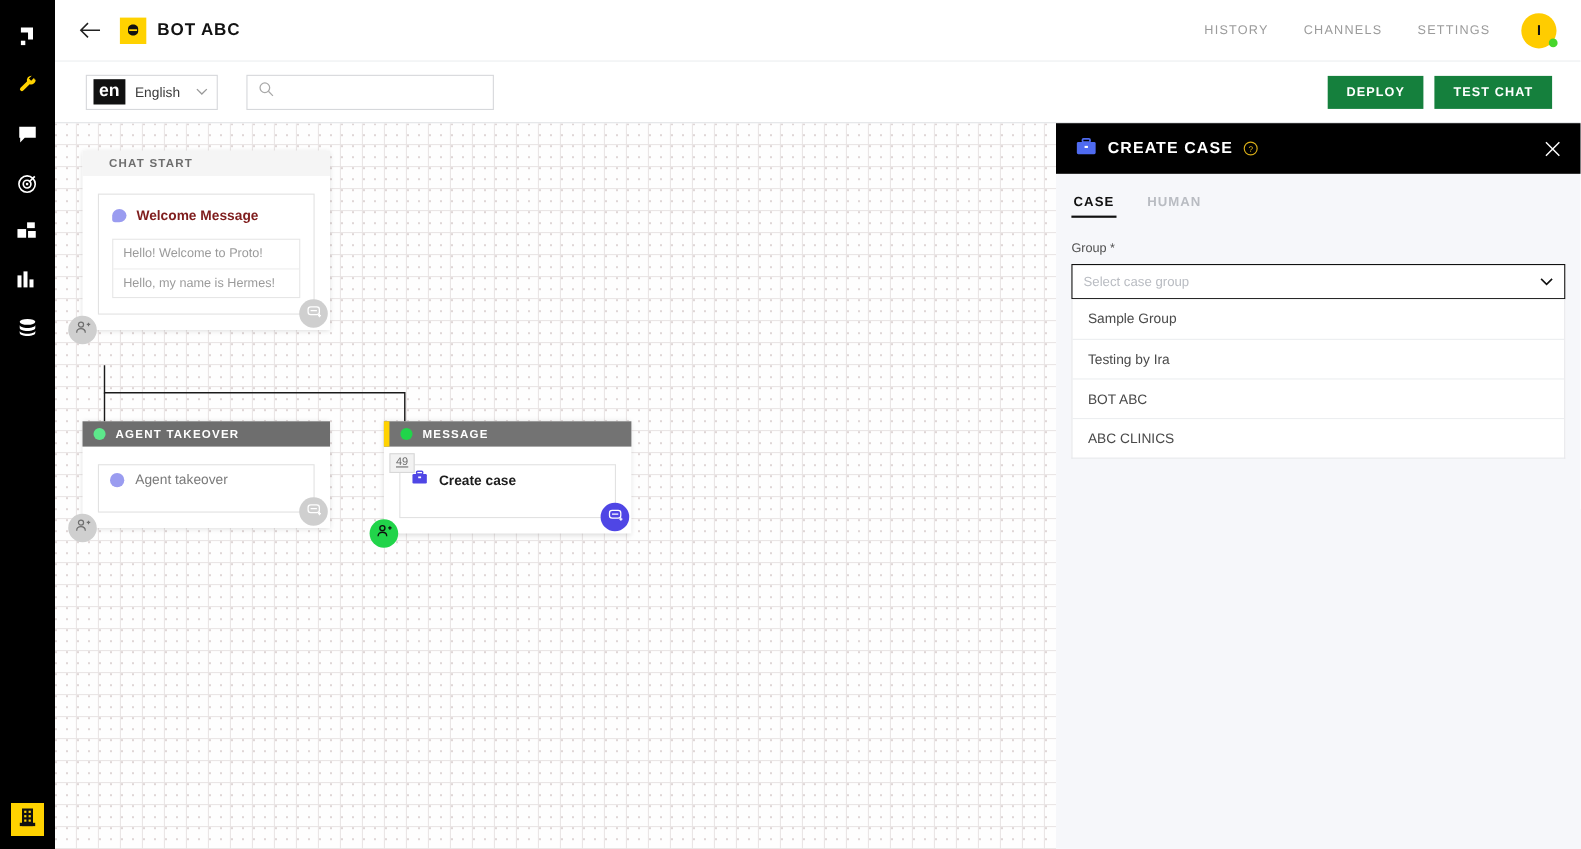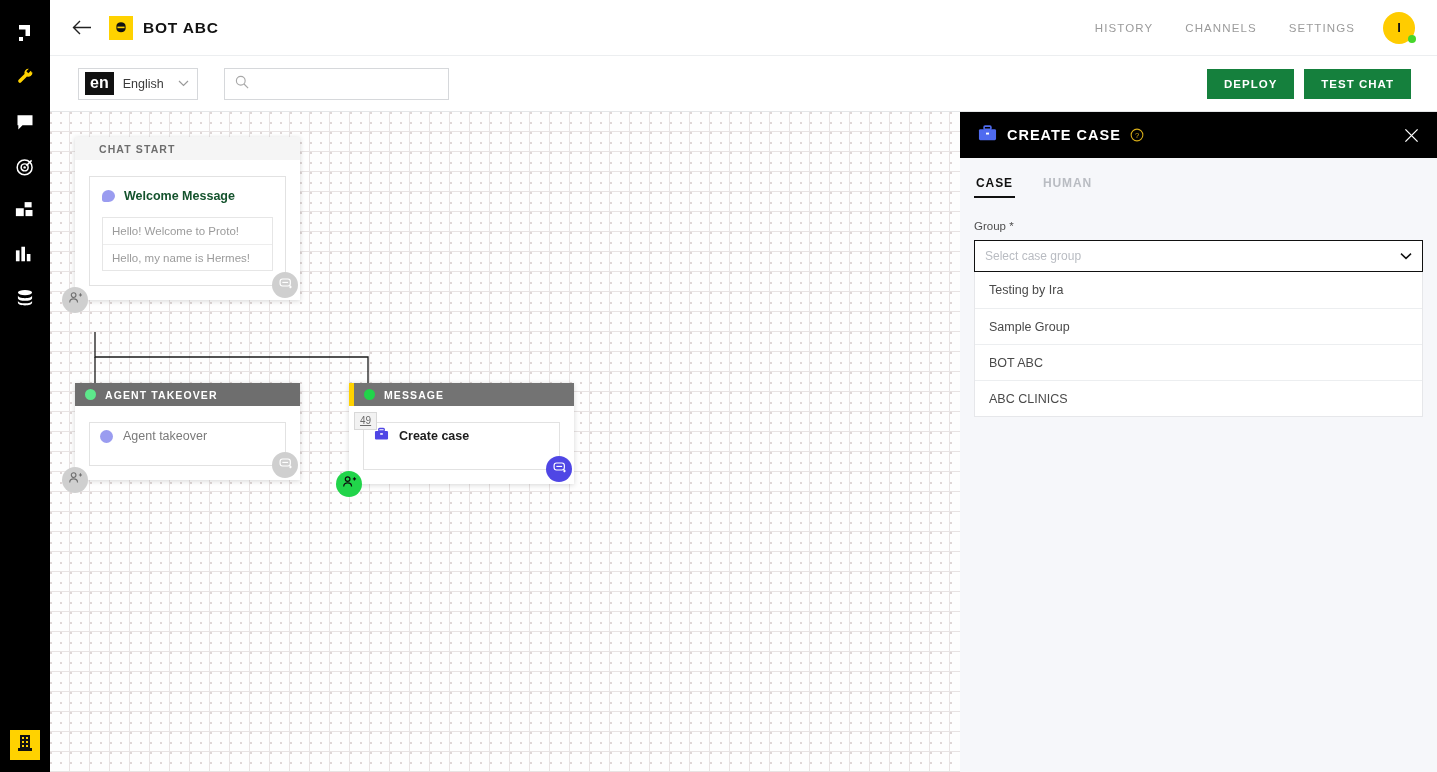--- a/index.html
+++ b/index.html
@@ -131,21 +131,21 @@
   .dot-green { background: #5de88b; }
   .msg-accent {
     position: absolute; left: 0; top: 0; width: 5px; height: 23px; background: #ffd200;
   }
   .node-body { padding: 16px 14px 14px 14px; position: relative; }
   .inner-card {
     border: 1px solid #e2e2e2; padding: 12px 12px 14px 12px; position: relative;
   }
   .inner-title {
     display: flex; align-items: center; font-size: 12.5px;
-    font-weight: bold; color: #14532d;
+    font-weight: bold; color: #7f1d1d;
   }
   .bubble { width: 13px; height: 12px; background: #9a9cf0; border-radius: 50% 50% 50% 20%; margin-right: 9px; flex: none; }
   .msg-rows { border: 1px solid #e6e6e6; margin-top: 14px; }
   .msg-row {
     height: 26px; display: flex; align-items: center; padding-left: 9px;
     font-size: 11.5px; color: #9b9b9b;
   }
   .msg-row + .msg-row { border-top: 1px solid #ededed; }
   .fab {
     position: absolute; width: 26px; height: 26px; border-radius: 50%;
@@ -493,21 +493,21 @@
       <div id="field-label">Group *</div>
       <div id="group-select">
         <span id="group-value">Select case group</span>
         <span id="group-chev">
           <svg width="12" height="8" viewBox="0 0 12 8">
               <path d="M1 1.6L6 6.4 11 1.6" stroke="#111" stroke-width="1.5" fill="none"></path>
             </svg>
         </span>
       </div>
       <div id="group-list">
+        <div class="opt">Sample Group</div>
         <div class="opt">Testing by Ira</div>
-        <div class="opt">Sample Group</div>
         <div class="opt">BOT ABC</div>
         <div class="opt">ABC CLINICS</div>
       </div>
     </div>
   </aside>
 
 </div>
 
 </body></html>

